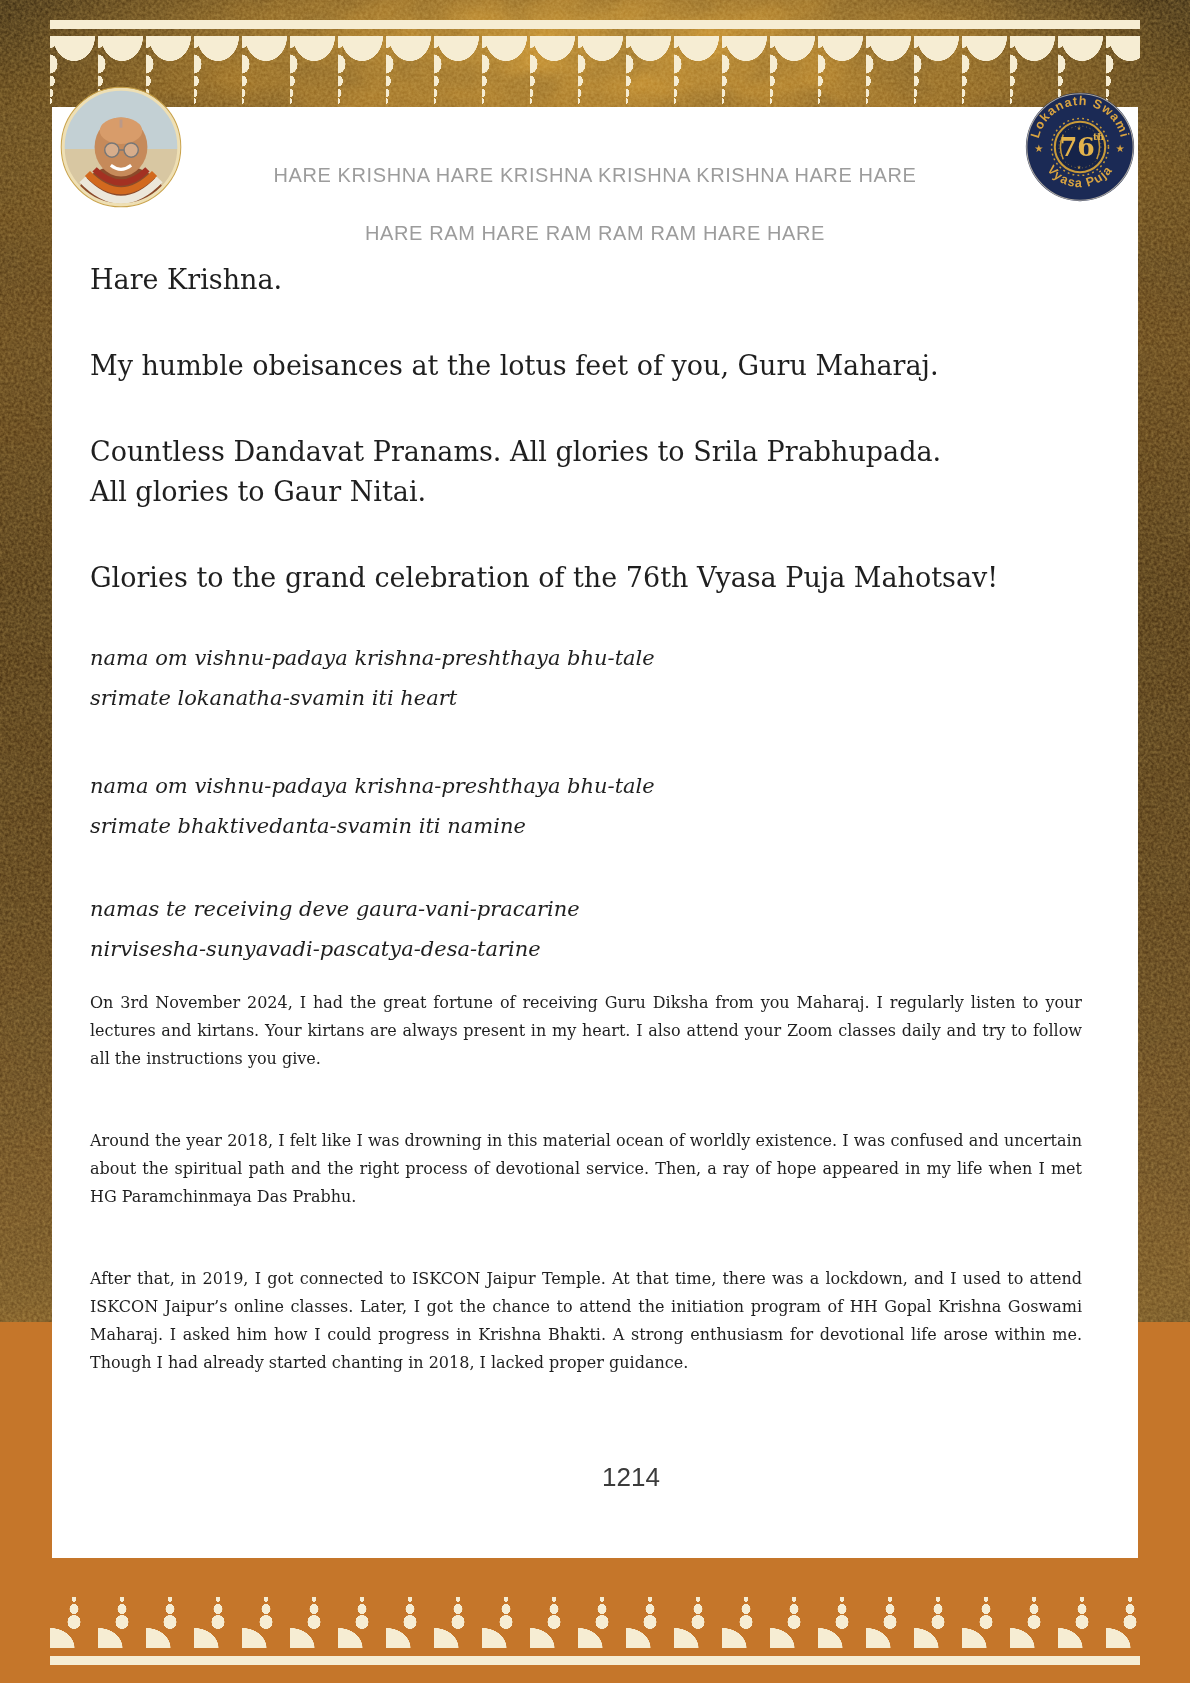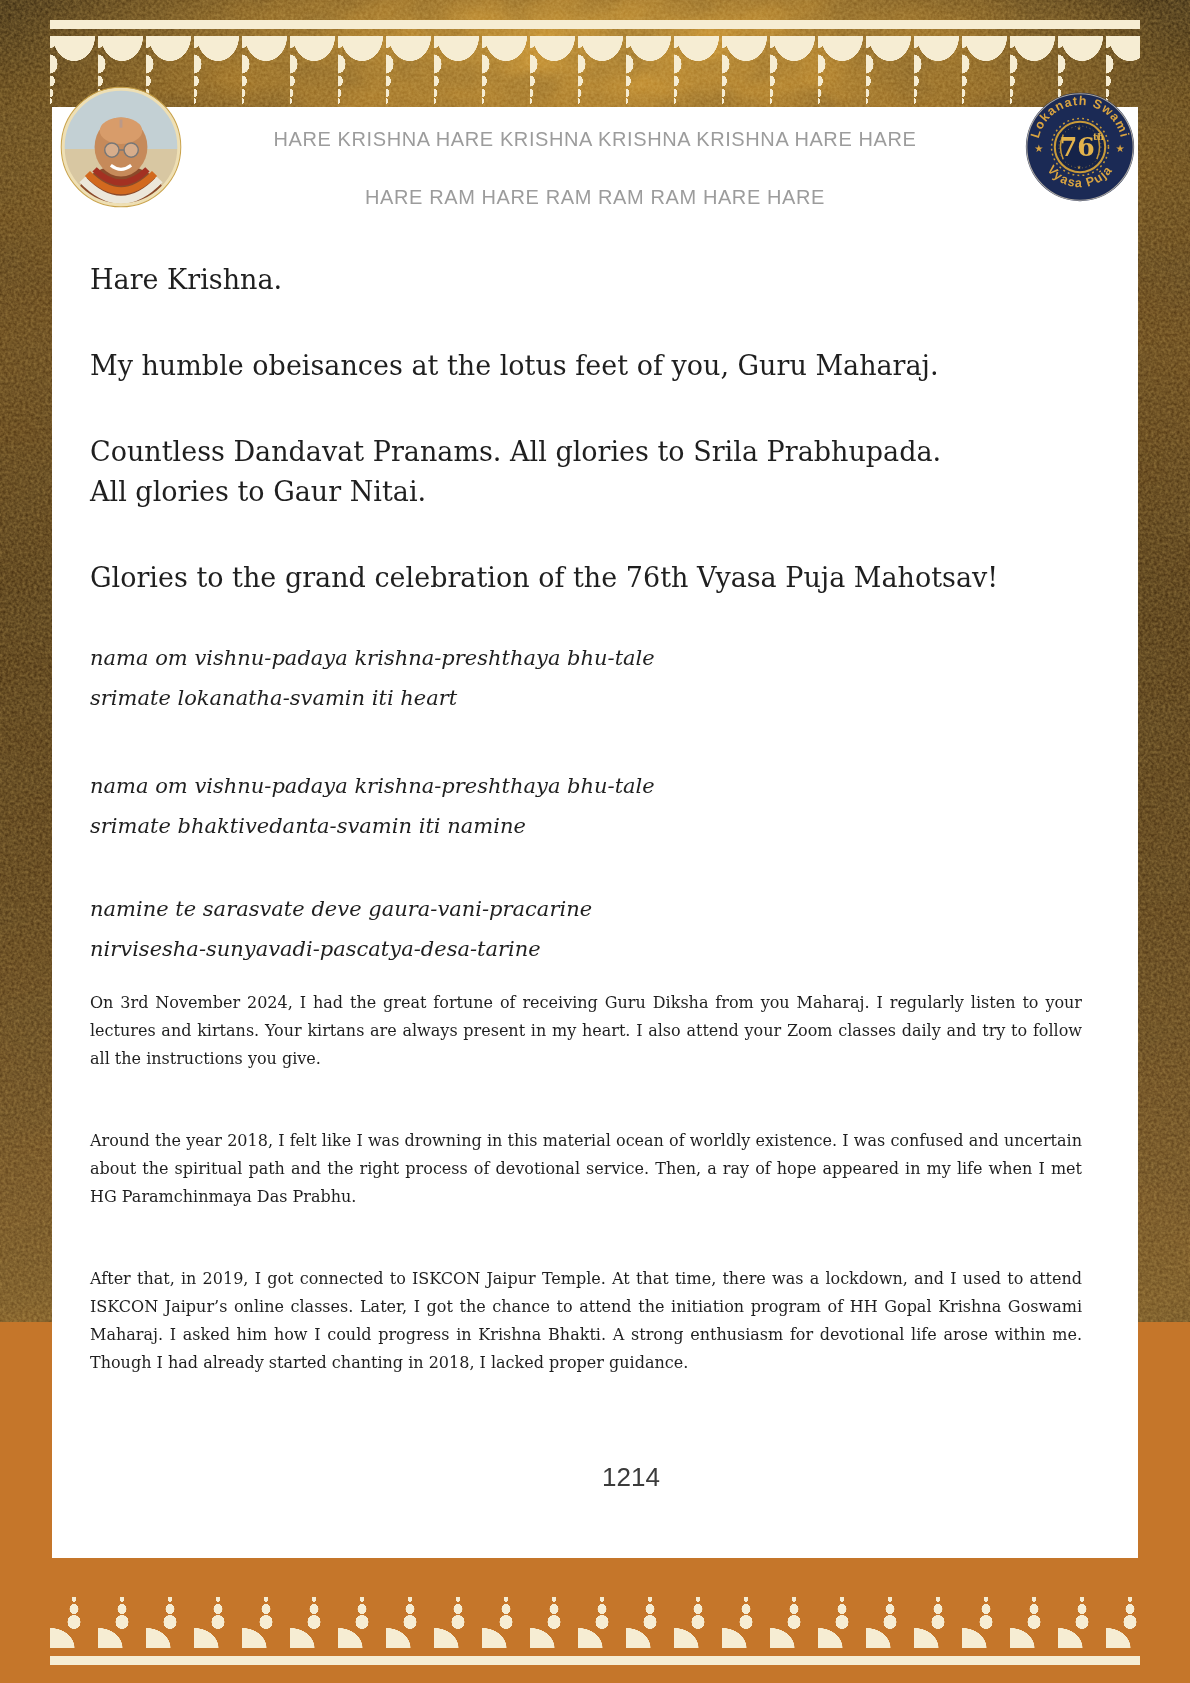--- a/index.html
+++ b/index.html
@@ -48,21 +48,21 @@
   }
   .bottom-stripe{position:absolute;left:50px;top:1656px;width:1090px;height:9px;background:var(--cream,#f6edd3);}
   
   .panel{position:absolute;left:52px;top:107px;width:1086px;height:1451px;background:#ffffff;}
   
   .photo{position:absolute;left:60px;top:86px;width:122px;height:122px;}
   .badge{position:absolute;left:1024px;top:91px;width:112px;height:112px;}
   .mantra{
     position:absolute;left:52px;width:1086px;text-align:center;
     font-family:"Liberation Sans",sans-serif;font-size:20px;letter-spacing:.6px;
-    color:var(--mantra-gray,#9c9c9c);line-height:26px;white-space:nowrap;
+    color:var(--mantra-gray,#9c9c9c);line-height:26px;white-space:nowrap;margin-top:36px;
   }
   .m1{top:126px;} .m2{top:184px;}
   
   .content{position:absolute;left:90px;top:260px;width:992px;color:var(--body-text,#1f1f1f);}
   .content p{margin:0;}
   .stmt{font-size:27px;line-height:40px;}
   .verse p{font-size:21px;line-height:40px;font-style:italic;}
   .para{font-size:16px;line-height:28px;text-align:justify;}
   .mt46{margin-top:46px!important;} .mt40{margin-top:40px!important;}
   .mt48{margin-top:48px!important;} .mt43{margin-top:43px!important;}
@@ -163,21 +163,21 @@
 
     <div class="verse mt40">
       <p>nama om vishnu-padaya krishna-preshthaya bhu-tale</p>
       <p>srimate lokanatha-svamin iti heart</p>
     </div>
     <div class="verse mt48">
       <p>nama om vishnu-padaya krishna-preshthaya bhu-tale</p>
       <p>srimate bhaktivedanta-svamin iti namine</p>
     </div>
     <div class="verse mt43">
-      <p>namine te sarasvate deve gaura-vani-pracarine</p>
+      <p>namas te receiving deve gaura-vani-pracarine</p>
       <p>nirvisesha-sunyavadi-pascatya-desa-tarine</p>
     </div>
 
     <p class="para mt20">On 3rd November 2024, I had the great fortune of receiving Guru Diksha from you Maharaj. I regularly listen to your lectures and kirtans. Your kirtans are always present in my heart. I also attend your Zoom classes daily and try to follow all the instructions you give.</p>
     <p class="para mt54">Around the year 2018, I felt like I was drowning in this material ocean of worldly existence. I was confused and uncertain about the spiritual path and the right process of devotional service. Then, a ray of hope appeared in my life when I met HG Paramchinmaya Das Prabhu.</p>
     <p class="para mt54">After that, in 2019, I got connected to ISKCON Jaipur Temple. At that time, there was a lockdown, and I used to attend ISKCON Jaipur’s online classes. Later, I got the chance to attend the initiation program of HH Gopal Krishna Goswami Maharaj. I asked him how I could progress in Krishna Bhakti. A strong enthusiasm for devotional life arose within me. Though I had already started chanting in 2018, I lacked proper guidance.</p>
   </div>
 
   <div class="page-number">1214</div>
   <div class="volume">VOL-2</div>

